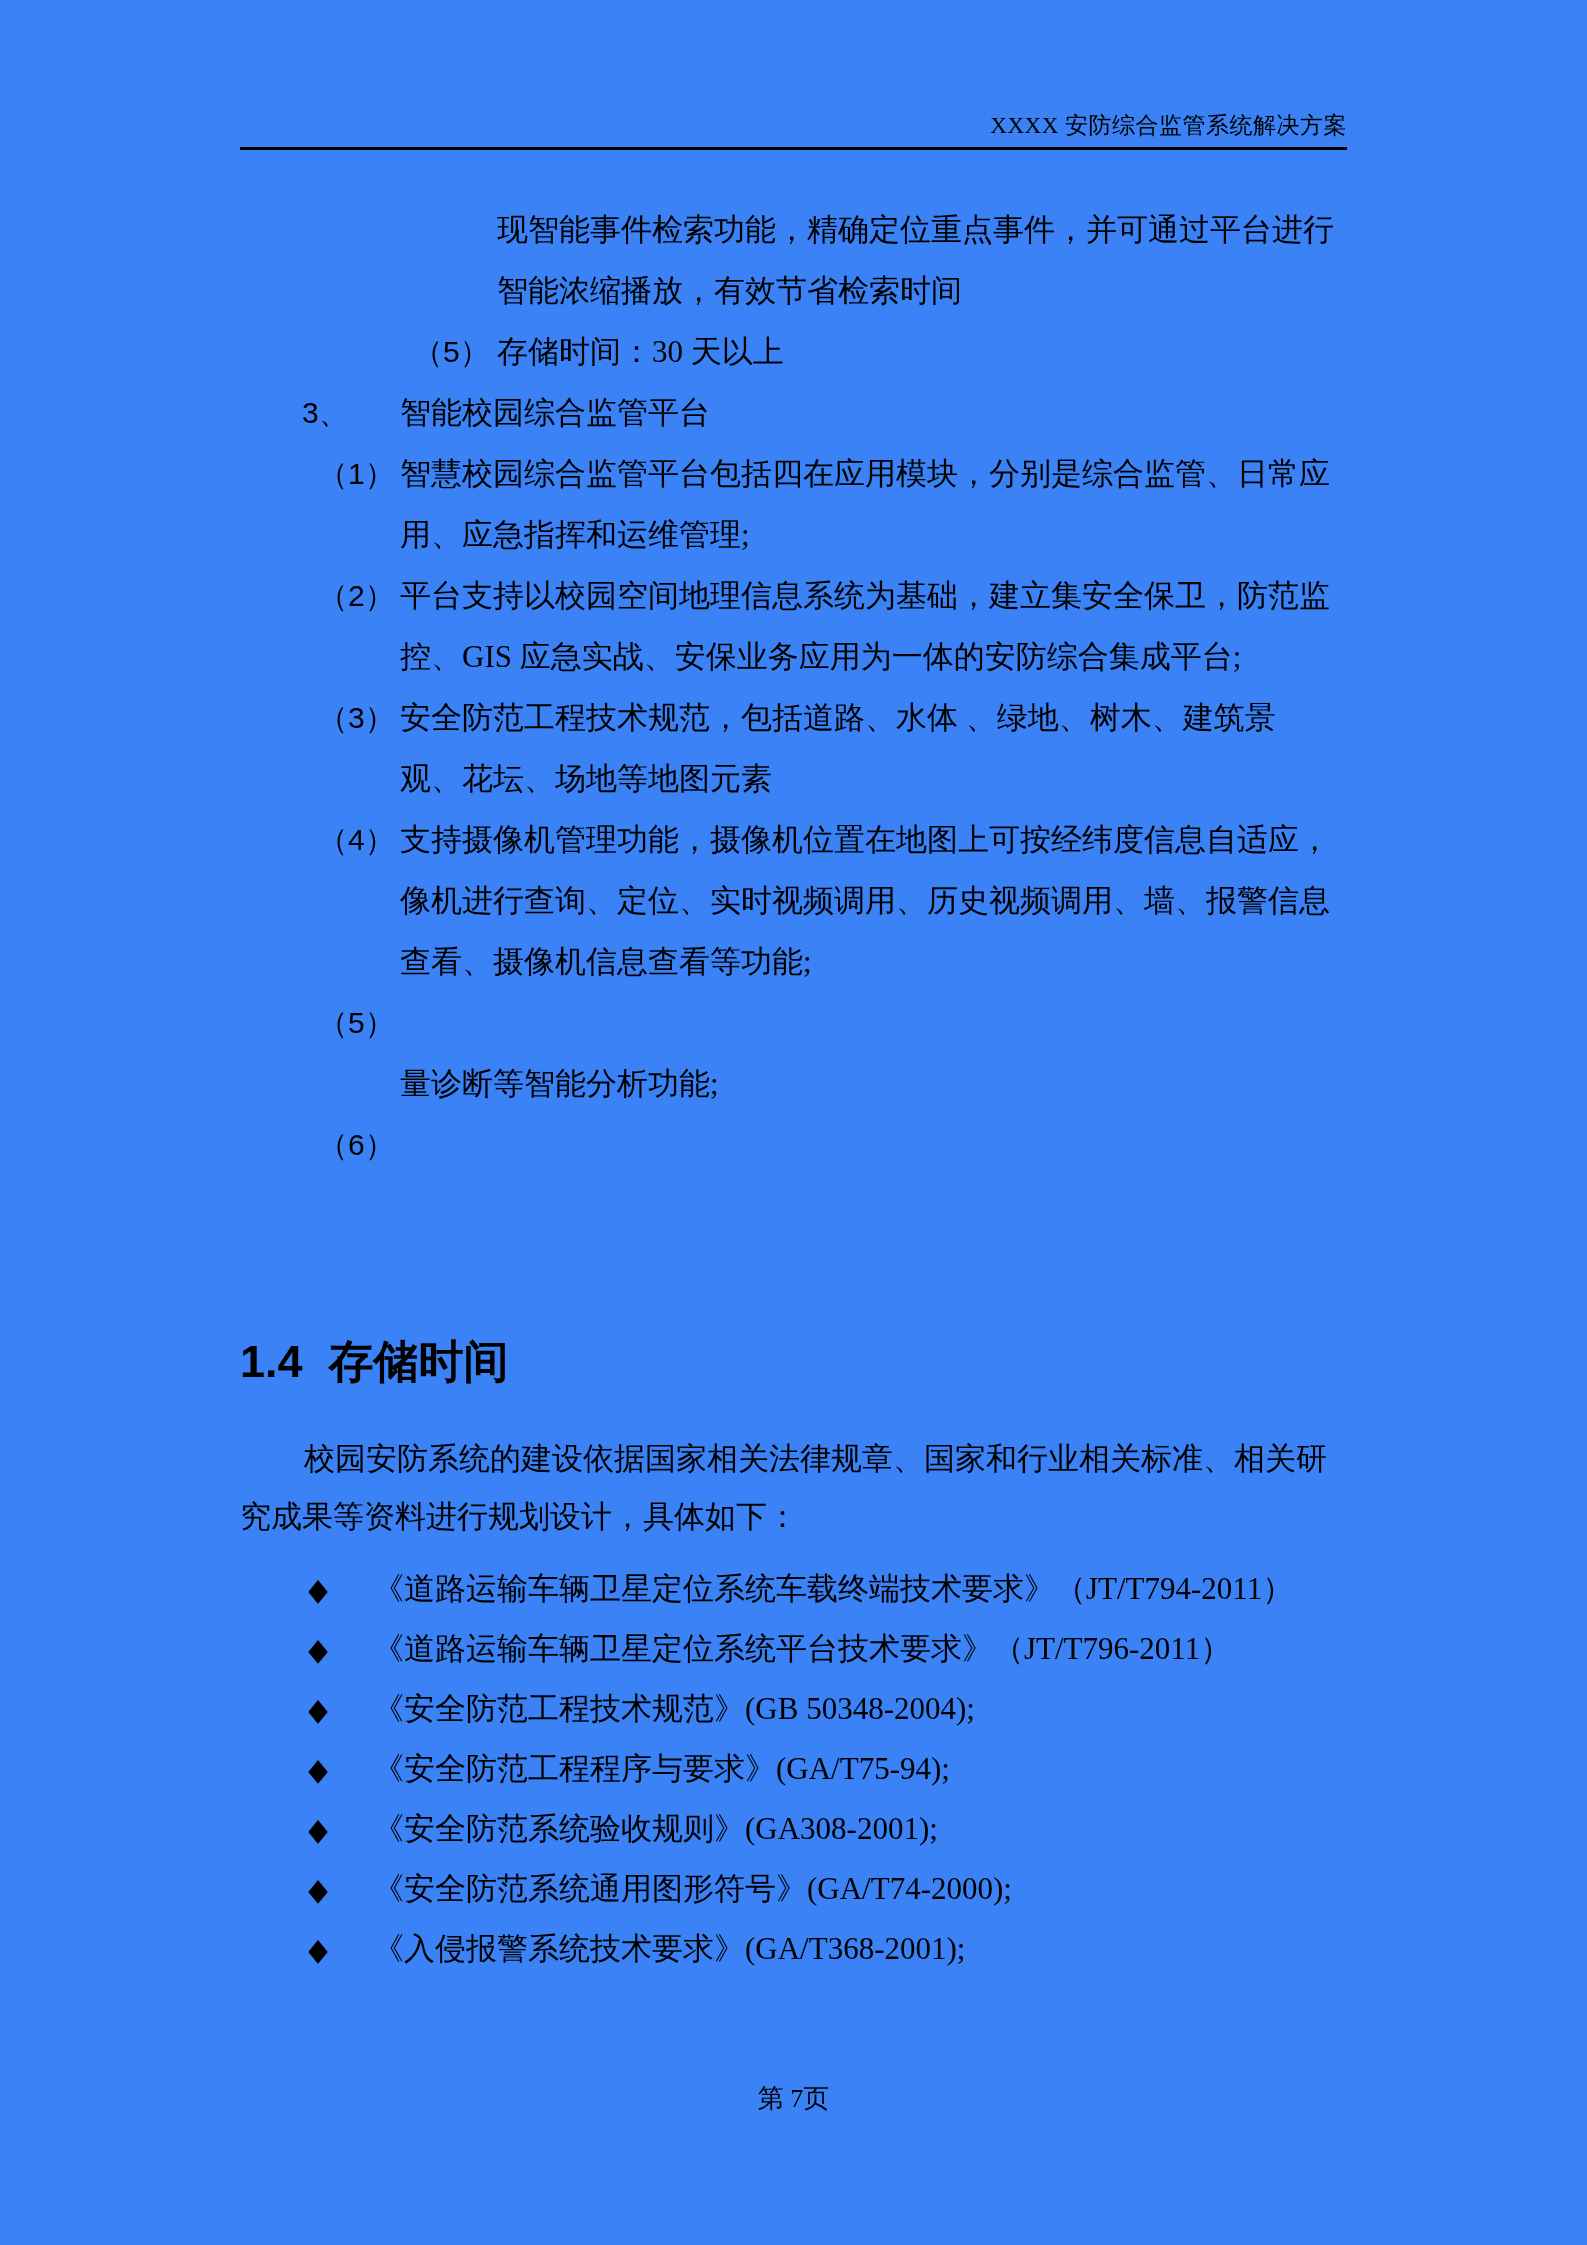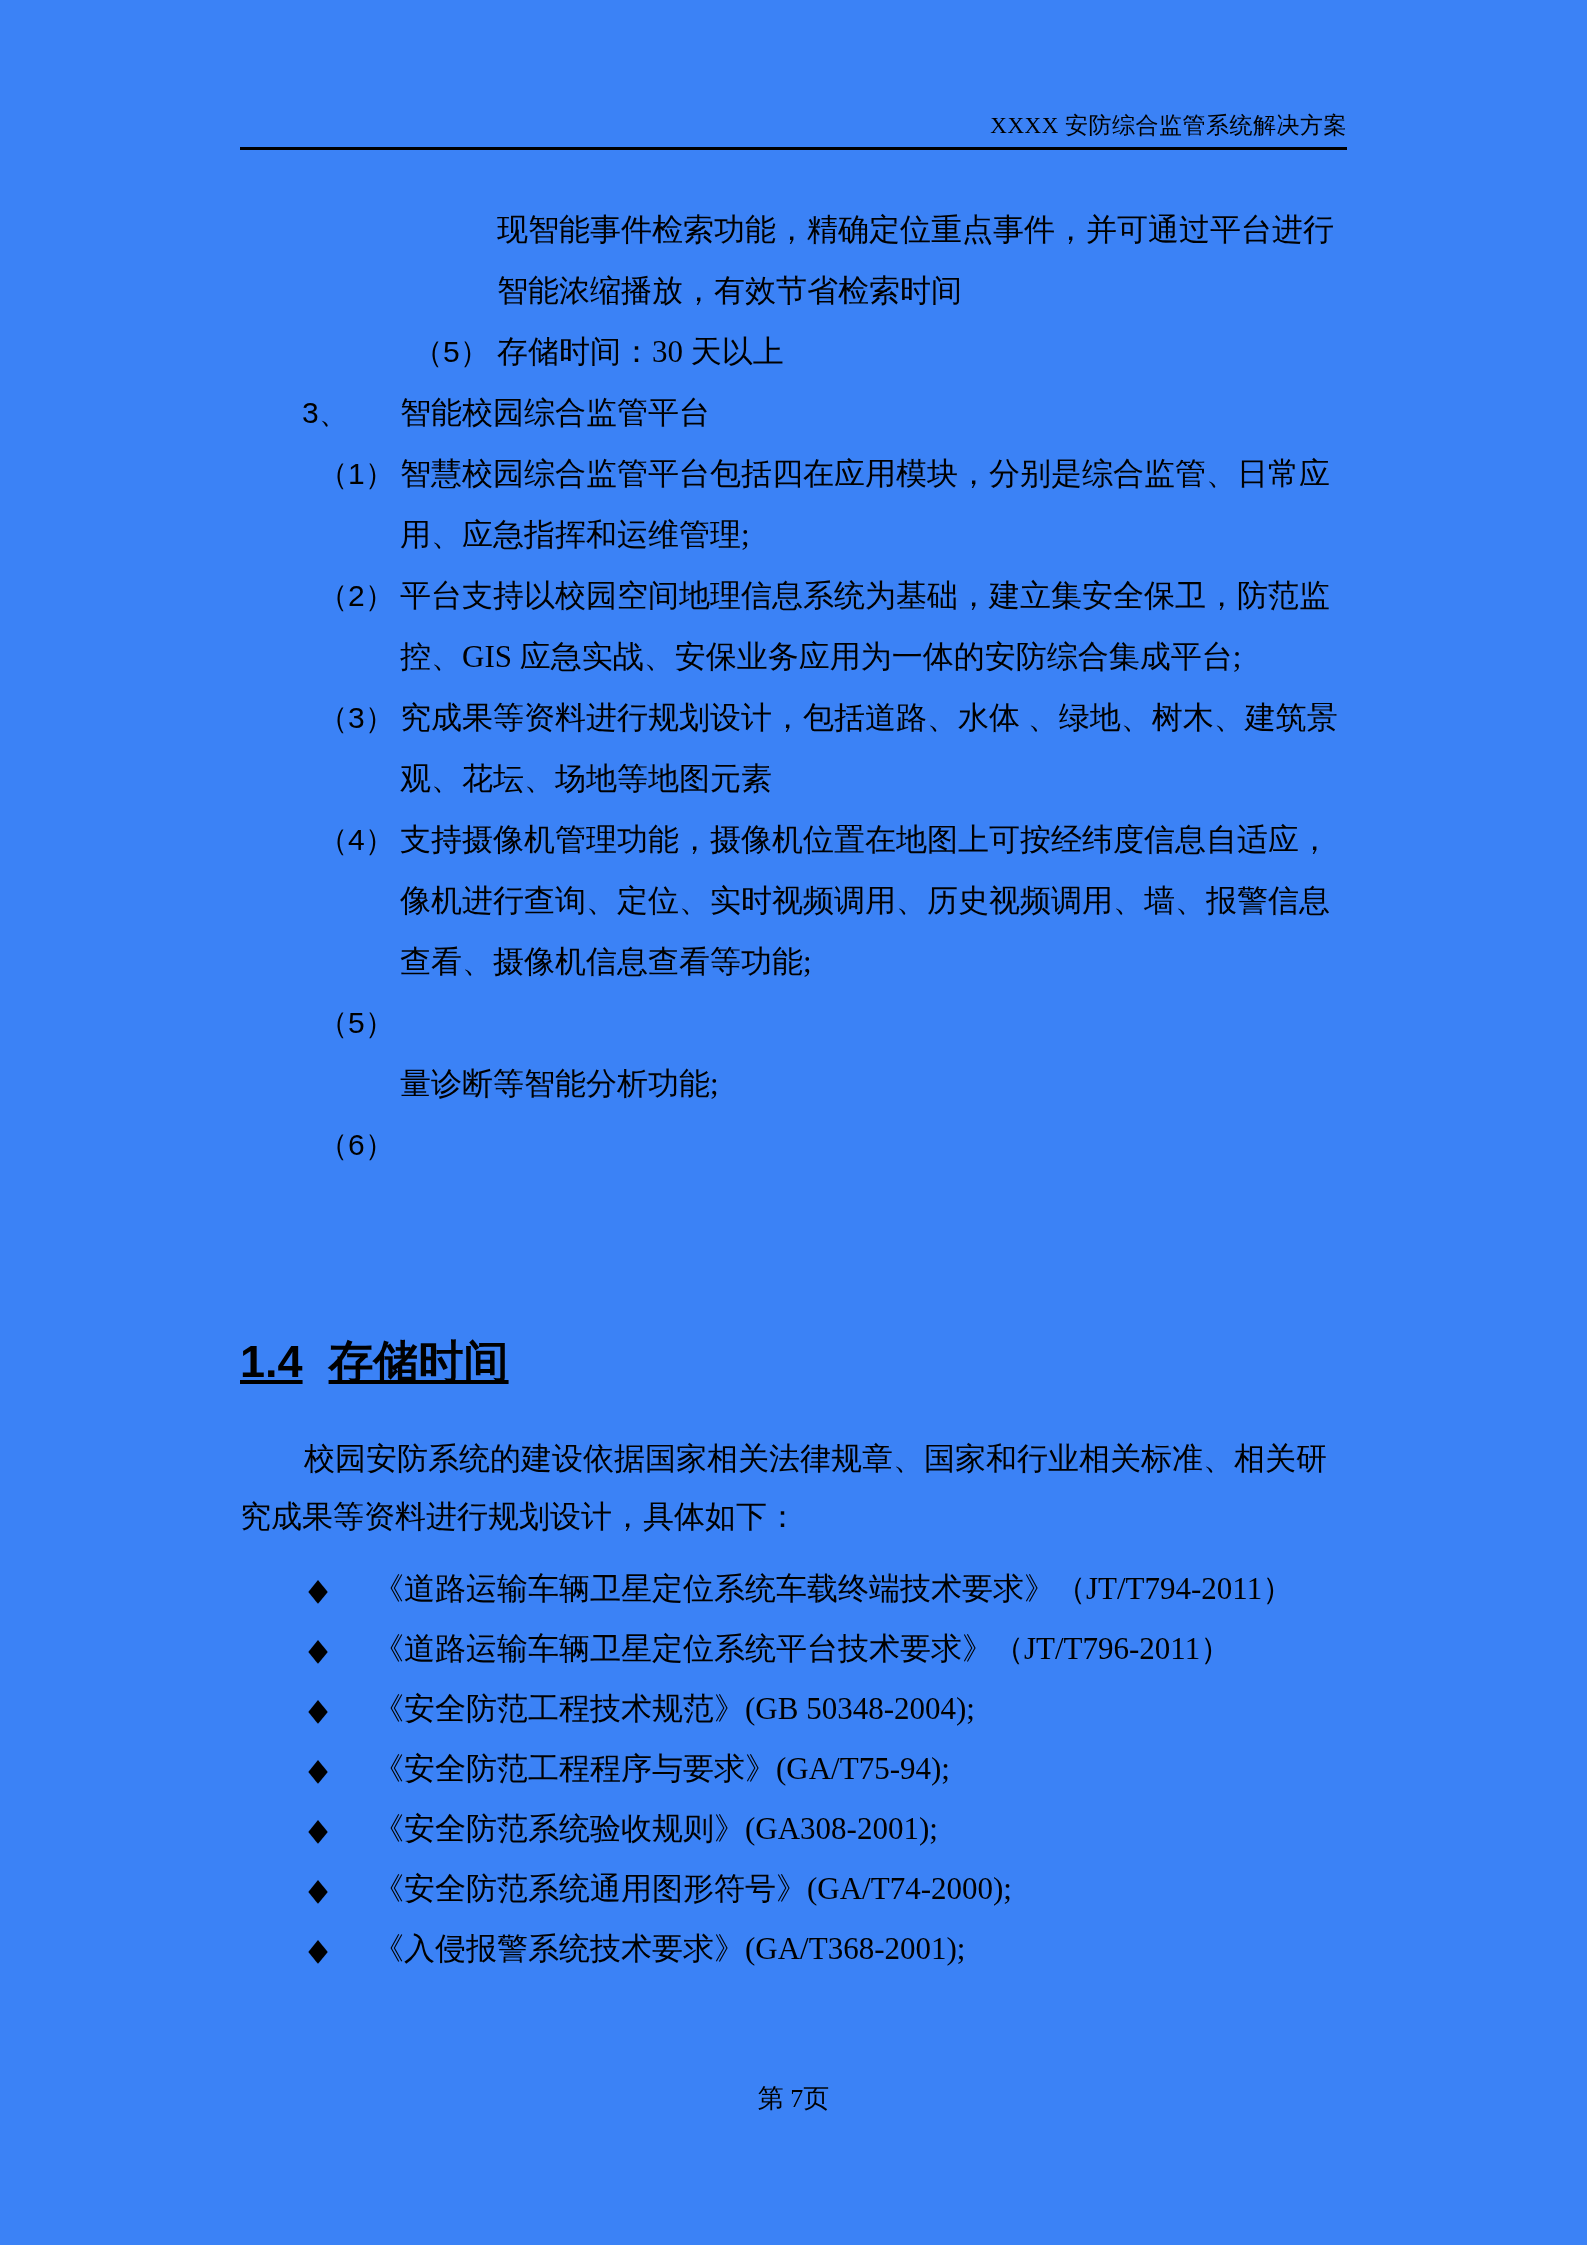--- a/index.html
+++ b/index.html
@@ -61,21 +61,20 @@
   
   .heading {
     position: absolute;
     top: 1331px; left: 240px; width: 1120px; height: 62px;
     display: flex;
     align-items: center;
     font-family: "Liberation Sans", "DejaVu Sans", sans-serif;
     font-weight: bold;
     font-size: 45px;
     white-space: nowrap;
-    text-decoration: underline;
   }
   .heading .sec-num { margin-right: 26px; }
 
   
   .intro-block {
     position: absolute;
     top: 1430px; left: 240px; width: 1120px;
   }
   .il {
     height: 58px;
@@ -156,21 +155,21 @@
     <div class="bl">
       <span class="num n-paren">（2）</span>
       <span class="t-item">平台支持以校园空间地理信息系统为基础，建立集安全保卫，防范监</span>
     </div>
     <div class="bl">
       <span class="t-item">控、GIS 应急实战、安保业务应用为一体的安防综合集成平台;</span>
     </div>
 
     <div class="bl">
       <span class="num n-paren">（3）</span>
-      <span class="t-item">究成果等资料进行规划设计，包括道路、水体 、绿地、树木、建筑景</span>
+      <span class="t-item">安全防范工程技术规范，包括道路、水体 、绿地、树木、建筑景</span>
     </div>
     <div class="bl">
       <span class="t-item">观、花坛、场地等地图元素</span>
     </div>
 
     <div class="bl">
       <span class="num n-paren">（4）</span>
       <span class="t-item">支持摄像机管理功能，摄像机位置在地图上可按经纬度信息自适应，</span>
     </div>
     <div class="bl">

